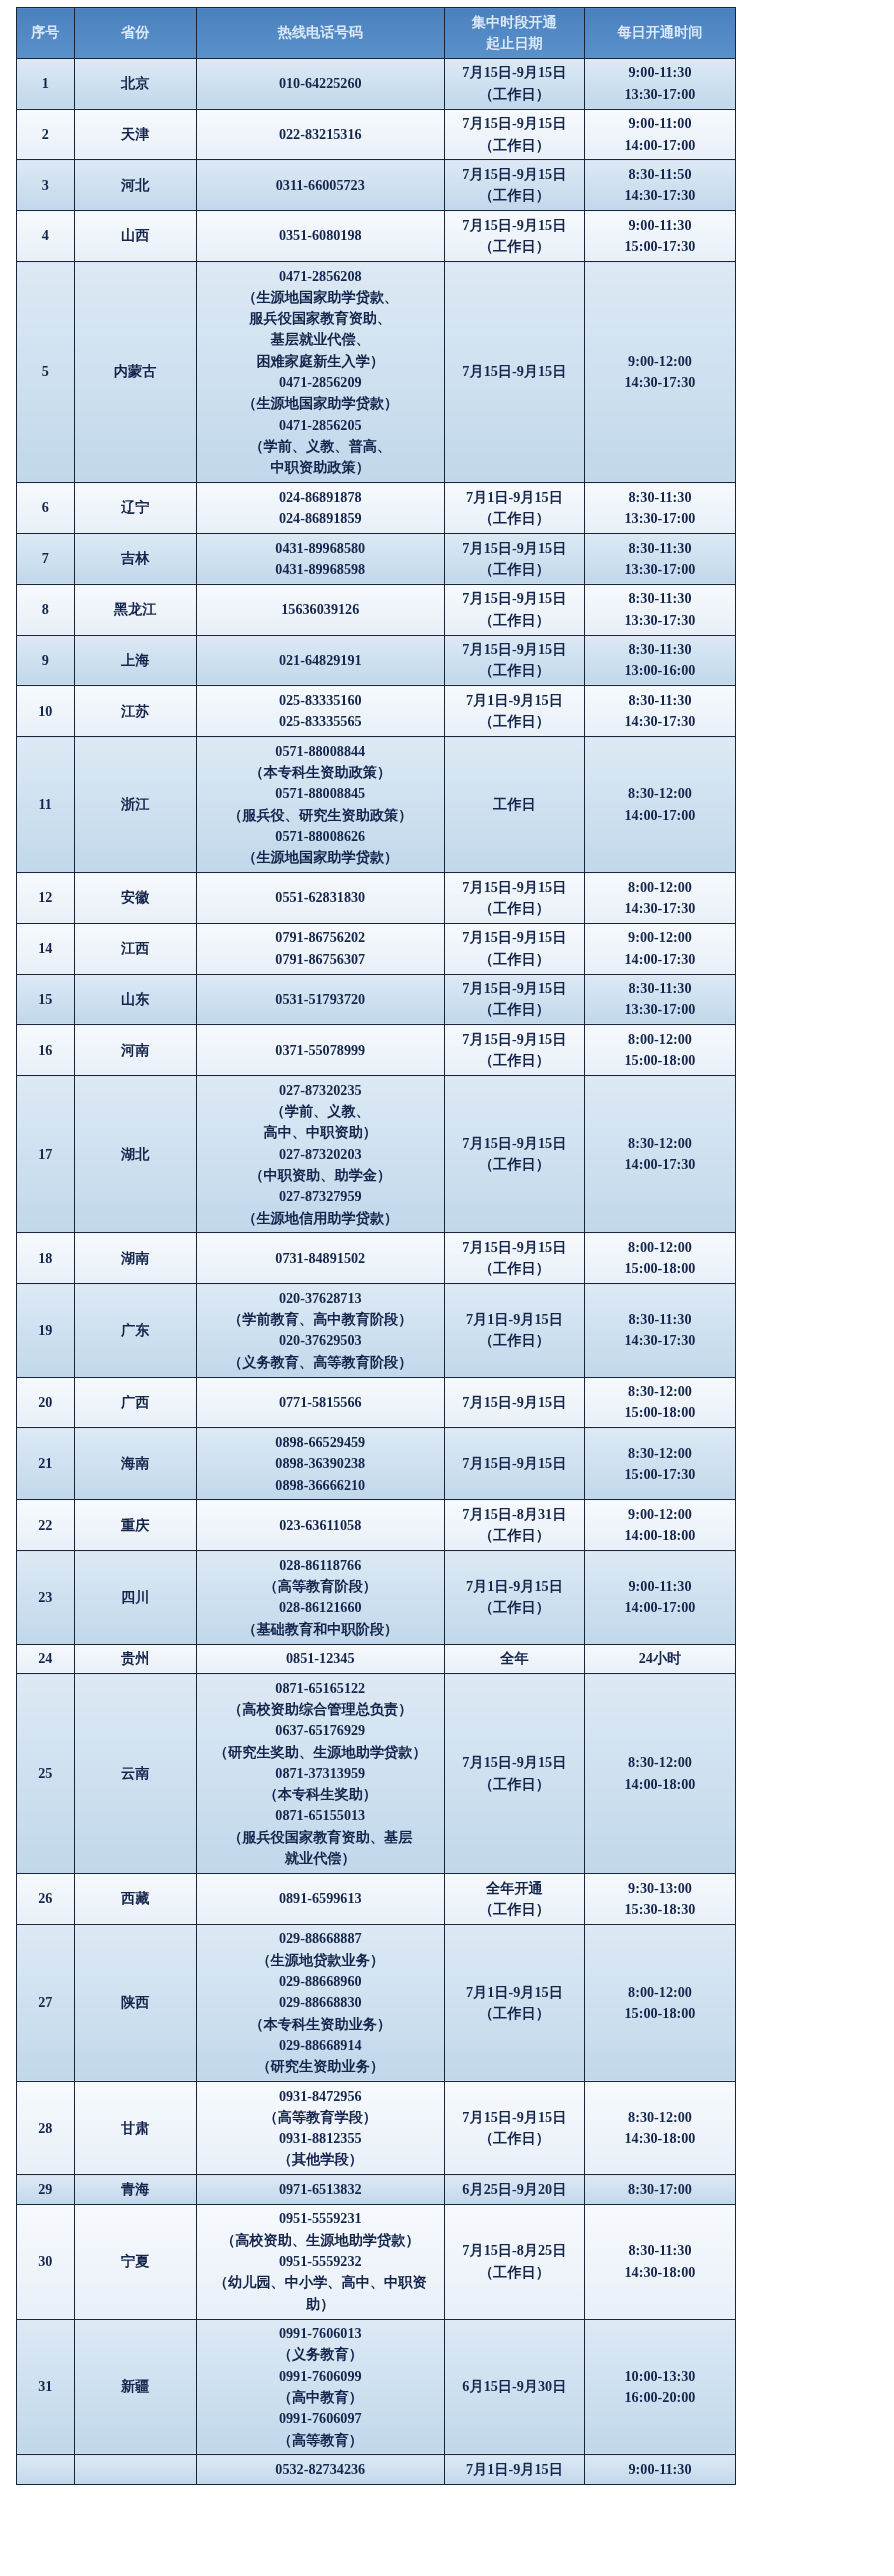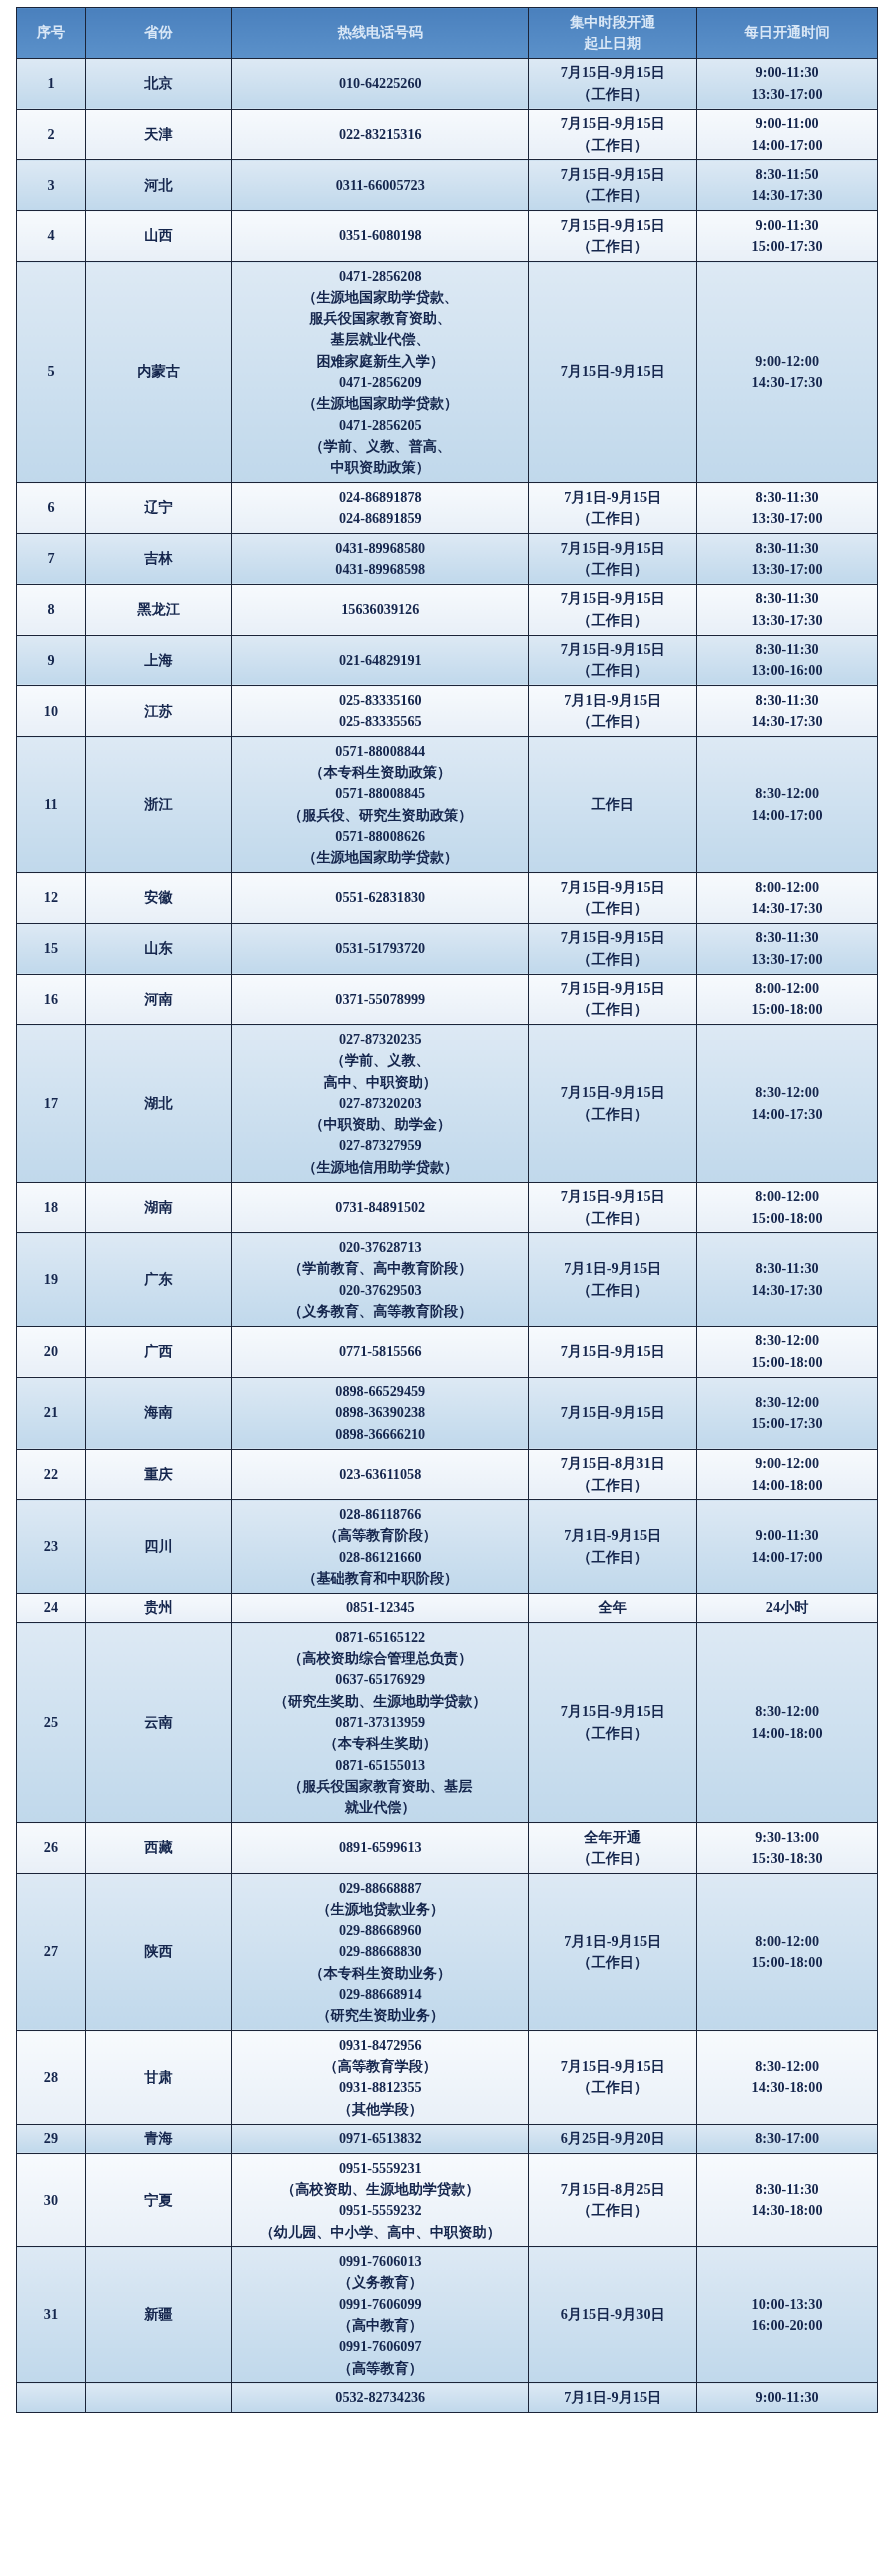--- a/index.html
+++ b/index.html
@@ -10,21 +10,21 @@
   body {
     width: 894px;
     min-height: 2576px;
     font-family: "Liberation Serif", "DejaVu Serif", serif;
     color: #15264d;
   }
   .table-wrap {
     padding: 7.1px 16px 27px 16px;
   }
   table.hotline {
-    width: 862px;
+    width: 720px;
     border-collapse: collapse;
     table-layout: fixed;
   }
   table.hotline th,
   table.hotline td {
     border: 1.8px solid #1b2438;
     text-align: center;
     vertical-align: middle;
     padding: 3.6px 3.6px;
     font-weight: bold;
@@ -314,20 +314,40 @@
           </td>
           <td>
             <div class="line">7月15日-9月15日</div>
             <div class="line">（工作日）</div>
           </td>
           <td>
             <div class="line">8:00-12:00</div>
             <div class="line">14:30-17:30</div>
           </td>
         </tr>
+        <tr class="row-white">
+          <td>
+            <div class="line">14</div>
+          </td>
+          <td>
+            <div class="line">江西</div>
+          </td>
+          <td>
+            <div class="line">0791-86756202</div>
+            <div class="line">0791-86756307</div>
+          </td>
+          <td>
+            <div class="line">7月15日-9月15日</div>
+            <div class="line">（工作日）</div>
+          </td>
+          <td>
+            <div class="line">9:00-12:00</div>
+            <div class="line">14:00-17:30</div>
+          </td>
+        </tr>
         <tr class="row-blue">
           <td>
             <div class="line">15</div>
           </td>
           <td>
             <div class="line">山东</div>
           </td>
           <td>
             <div class="line">0531-51793720</div>
           </td>

